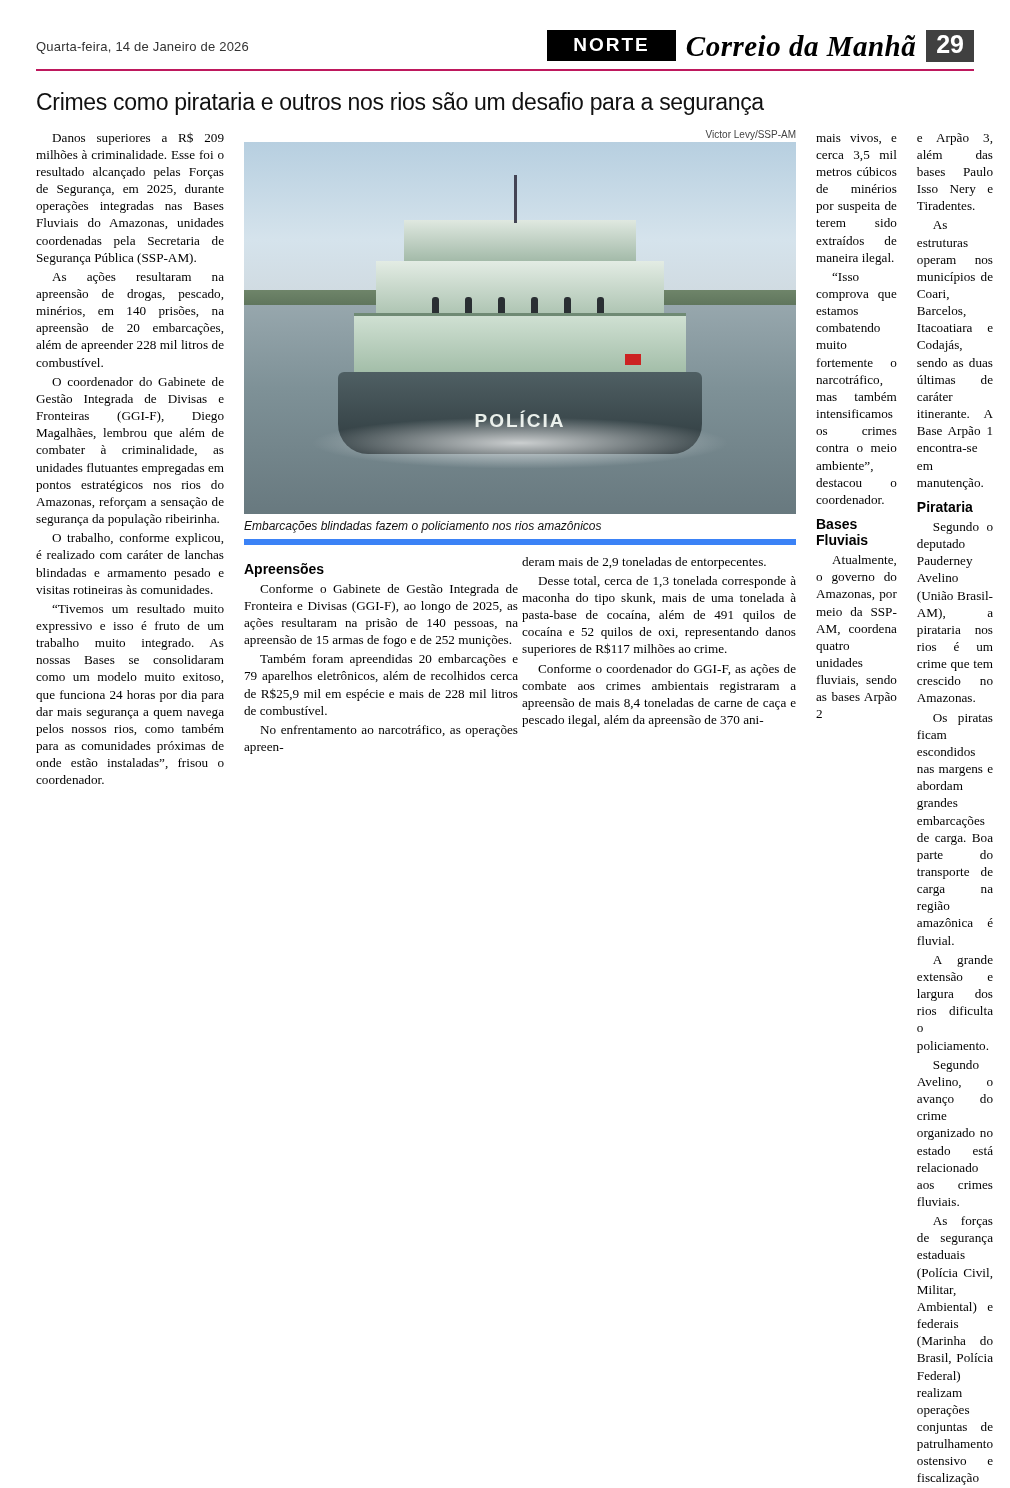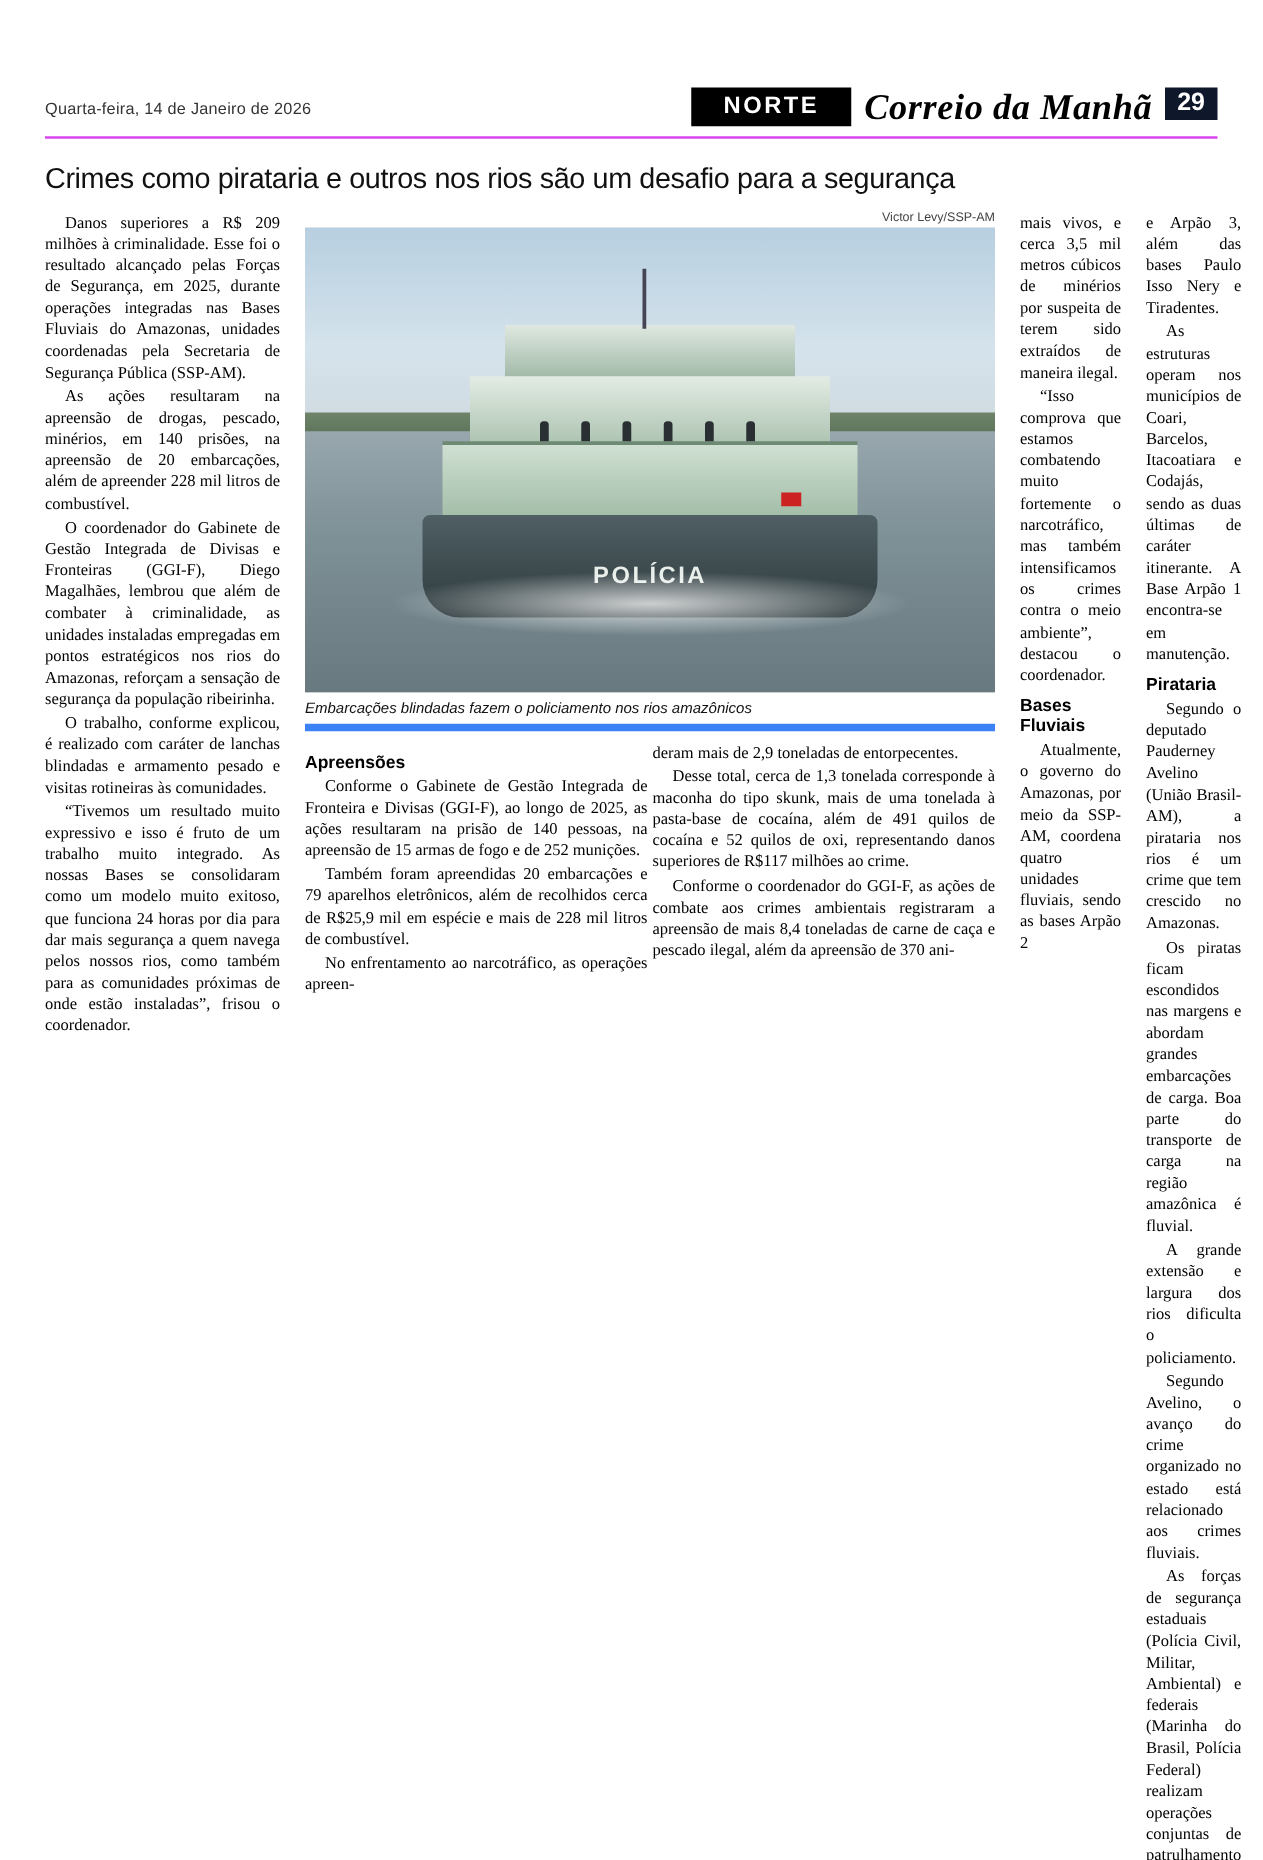--- a/index.html
+++ b/index.html
@@ -17,24 +17,23 @@
     width: 1010px;
     height: 1488px;
     padding: 30px 36px 20px 36px;
     position: relative;
   }
   
   .masthead {
     display: flex;
     align-items: center;
     justify-content: space-between;
-    border-bottom: 2px solid #d946ef;
+    border-bottom: 2px solid #be185d;
     padding-bottom: 6px;
     margin-bottom: 10px;
-    margin-top: 40px;
   }
   .masthead-date {
     font-family: "Liberation Sans", sans-serif;
     font-size: 13px;
     color: #333;
     letter-spacing: .2px;
   }
   .masthead-right {
     display: flex;
     align-items: flex-start;
@@ -50,25 +49,25 @@
     padding: 4px 26px 5px 26px;
   }
   .brand {
     font-family: "Liberation Serif", serif;
     font-weight: bold;
     font-style: italic;
     font-size: 29px;
     letter-spacing: .5px;
   }
   .page-number {
-    background: #0f172a;
+    background: #404040;
     color: #fff;
     font-family: "Liberation Sans", sans-serif;
     font-weight: bold;
-    font-size: 20px;
+    font-size: 25px;
     padding: 1px 10px 3px 10px;
     line-height: 1.1;
   }
 
   
   .headline {
     font-family: "Liberation Sans", sans-serif;
     font-weight: bold;
     font-size: 53px;
     line-height: 1.02;
@@ -223,21 +222,21 @@
     </div>
   </div>
 
   <div class="subhead">Crimes como pirataria e outros nos rios são um desafio para a segurança</div>
 
   <div style="display:grid; grid-template-columns: 188px 552px 1fr; column-gap:20px;">
 
     <div>
       <p class="body">Danos superiores a R$ 209 milhões à criminalidade. Esse foi o resultado alcançado pelas Forças de Segurança, em 2025, durante operações integradas nas Bases Fluviais do Amazonas, unidades coordenadas pela Secretaria de Segurança Pública (SSP-AM).</p>
       <p class="body">As ações resultaram na apreensão de drogas, pescado, minérios, em 140 prisões, na apreensão de 20 embarcações, além de apreender 228 mil litros de combustível.</p>
-      <p class="body">O coordenador do Gabinete de Gestão Integrada de Divisas e Fronteiras (GGI-F), Diego Magalhães, lembrou que além de combater à criminalidade, as unidades instaladas empregadas em pontos estratégicos nos rios do Amazonas, reforçam a sensação de segurança da população ribeirinha.</p>
+      <p class="body">O coordenador do Gabinete de Gestão Integrada de Divisas e Fronteiras (GGI-F), Diego Magalhães, lembrou que além de combater à criminalidade, as unidades flutuantes empregadas em pontos estratégicos nos rios do Amazonas, reforçam a sensação de segurança da população ribeirinha.</p>
       <p class="body">O trabalho, conforme explicou, é realizado com caráter de lanchas blindadas e armamento pesado e visitas rotineiras às comunidades.</p>
       <p class="body">“Tivemos um resultado muito expressivo e isso é fruto de um trabalho muito integrado. As nossas Bases se consolidaram como um modelo muito exitoso, que funciona 24 horas por dia para dar mais segurança a quem navega pelos nossos rios, como também para as comunidades próximas de onde estão instaladas”, frisou o coordenador.</p>
     </div>
 
     <div class="photo-wrap">
       <div class="credit">Victor Levy/SSP-AM</div>
       <div class="photo boat">
         <div class="sky"></div>
         <div class="tree-line"></div>
         <div class="water"></div>

